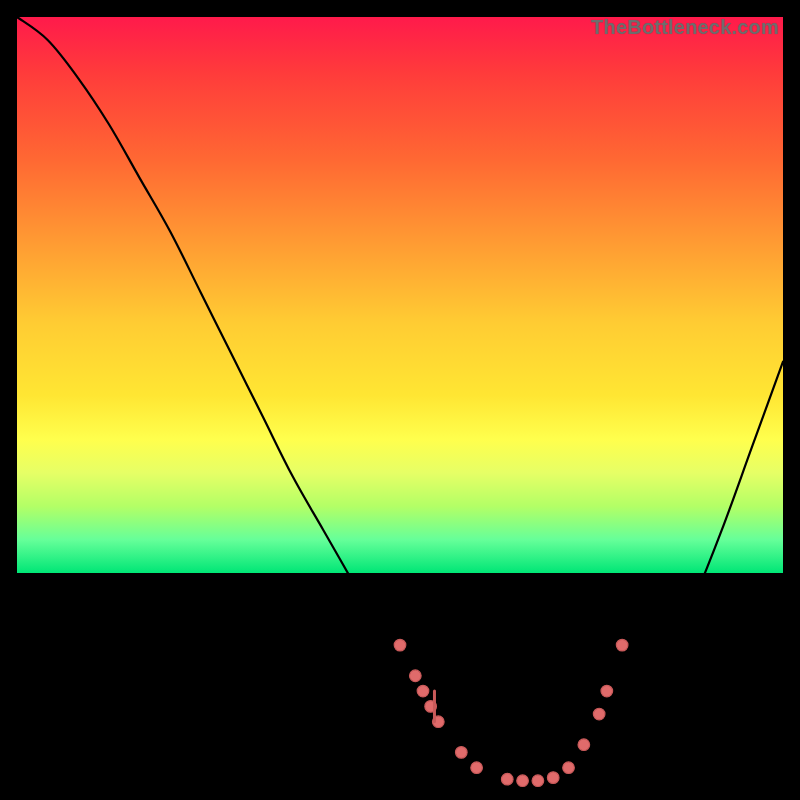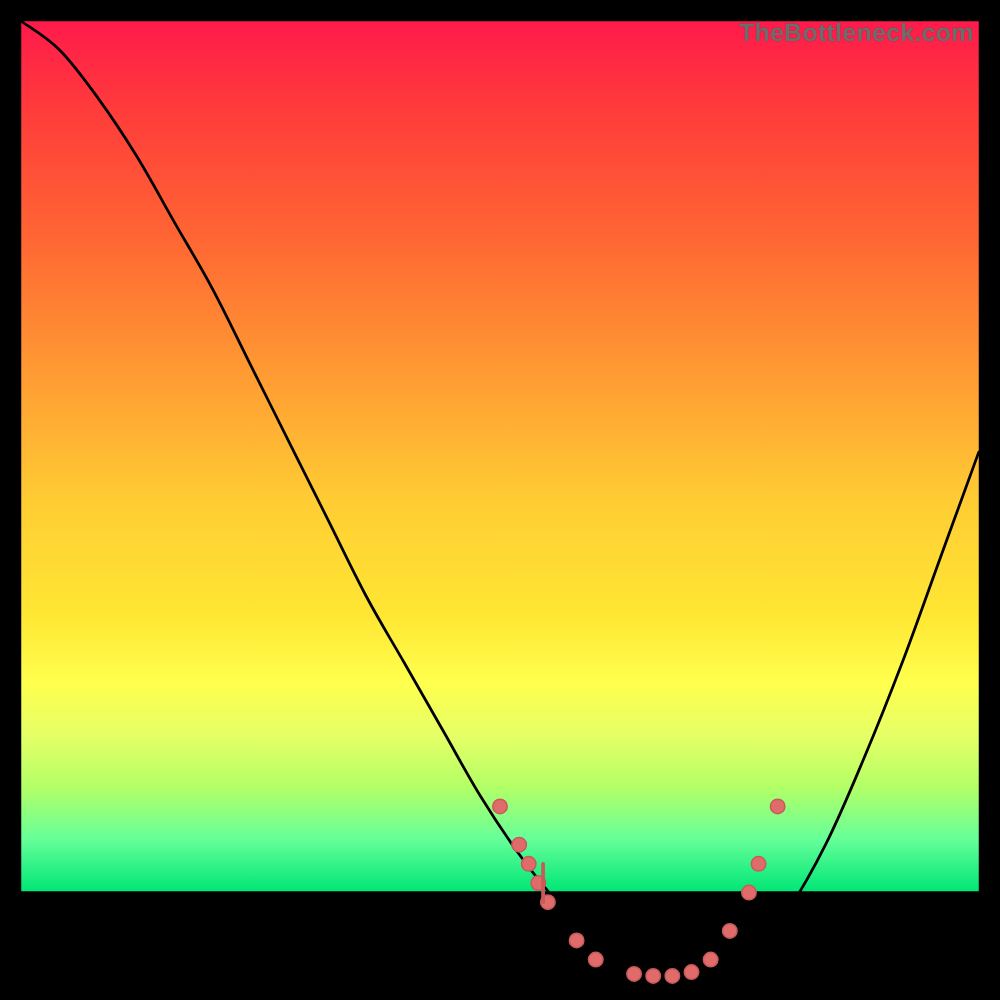--- a/index.html
+++ b/index.html
@@ -14,21 +14,21 @@
     position: relative;
     width: 800px;
     height: 800px;
     background: #000;
   }
   .plot-area {
     position: absolute;
     left: 17px;
     top: 17px;
     width: 766px;
-    height: 696px;
+    height: 556px;
     background: linear-gradient(to bottom,
       #ff1a4b 0%,
       #ff3b3b 10%,
       #ff6633 25%,
       #ff9933 40%,
       #ffcc33 55%,
       #ffe633 68%,
       #ffff4d 76%,
       #e6ff66 82%,
       #b3ff66 88%,

